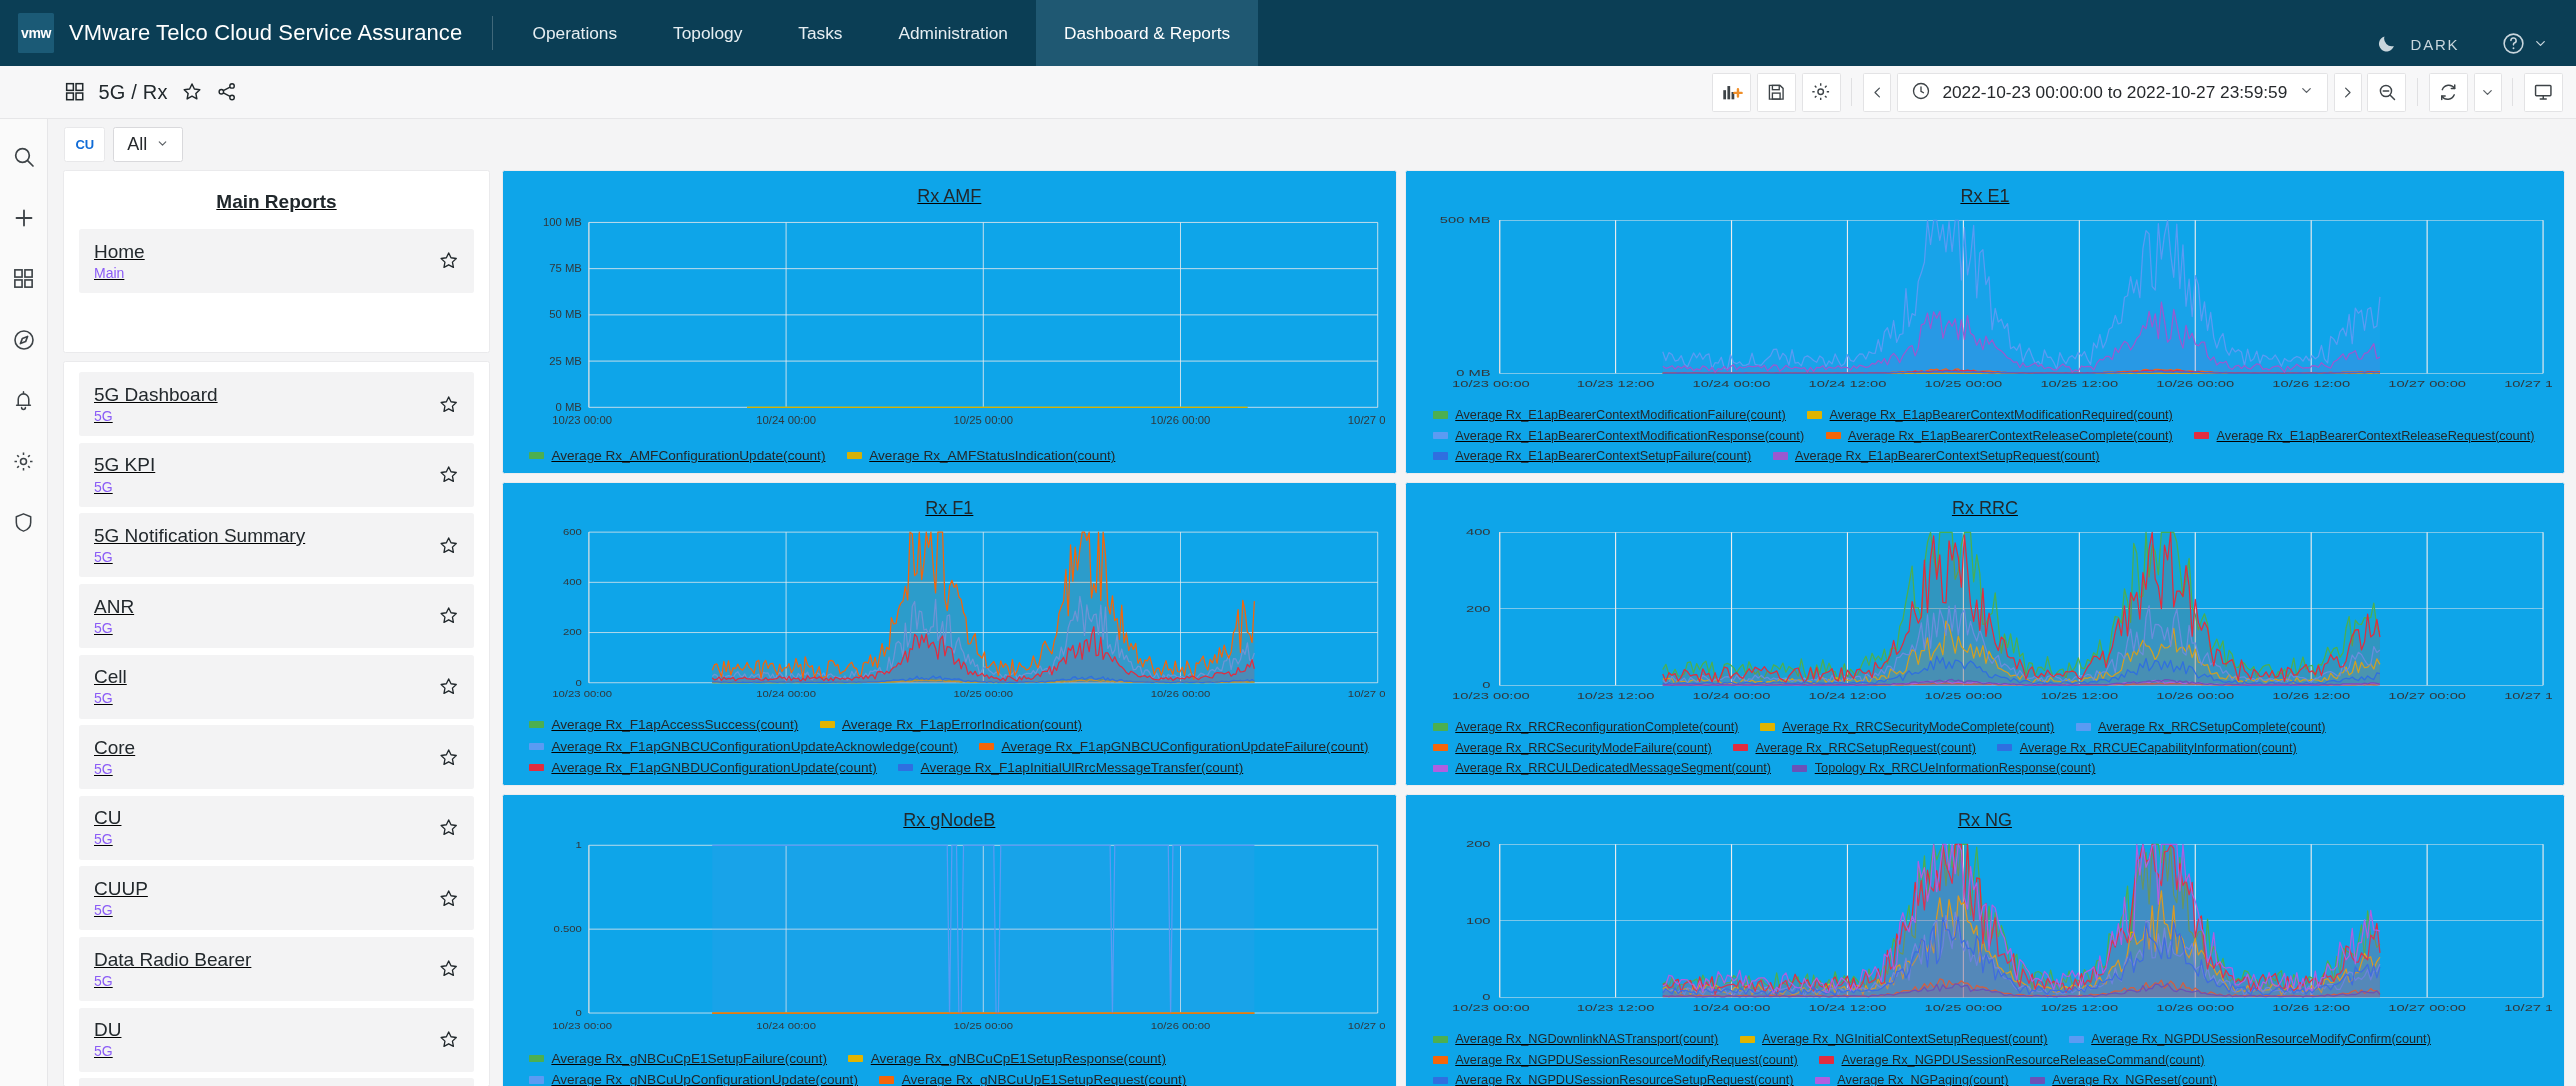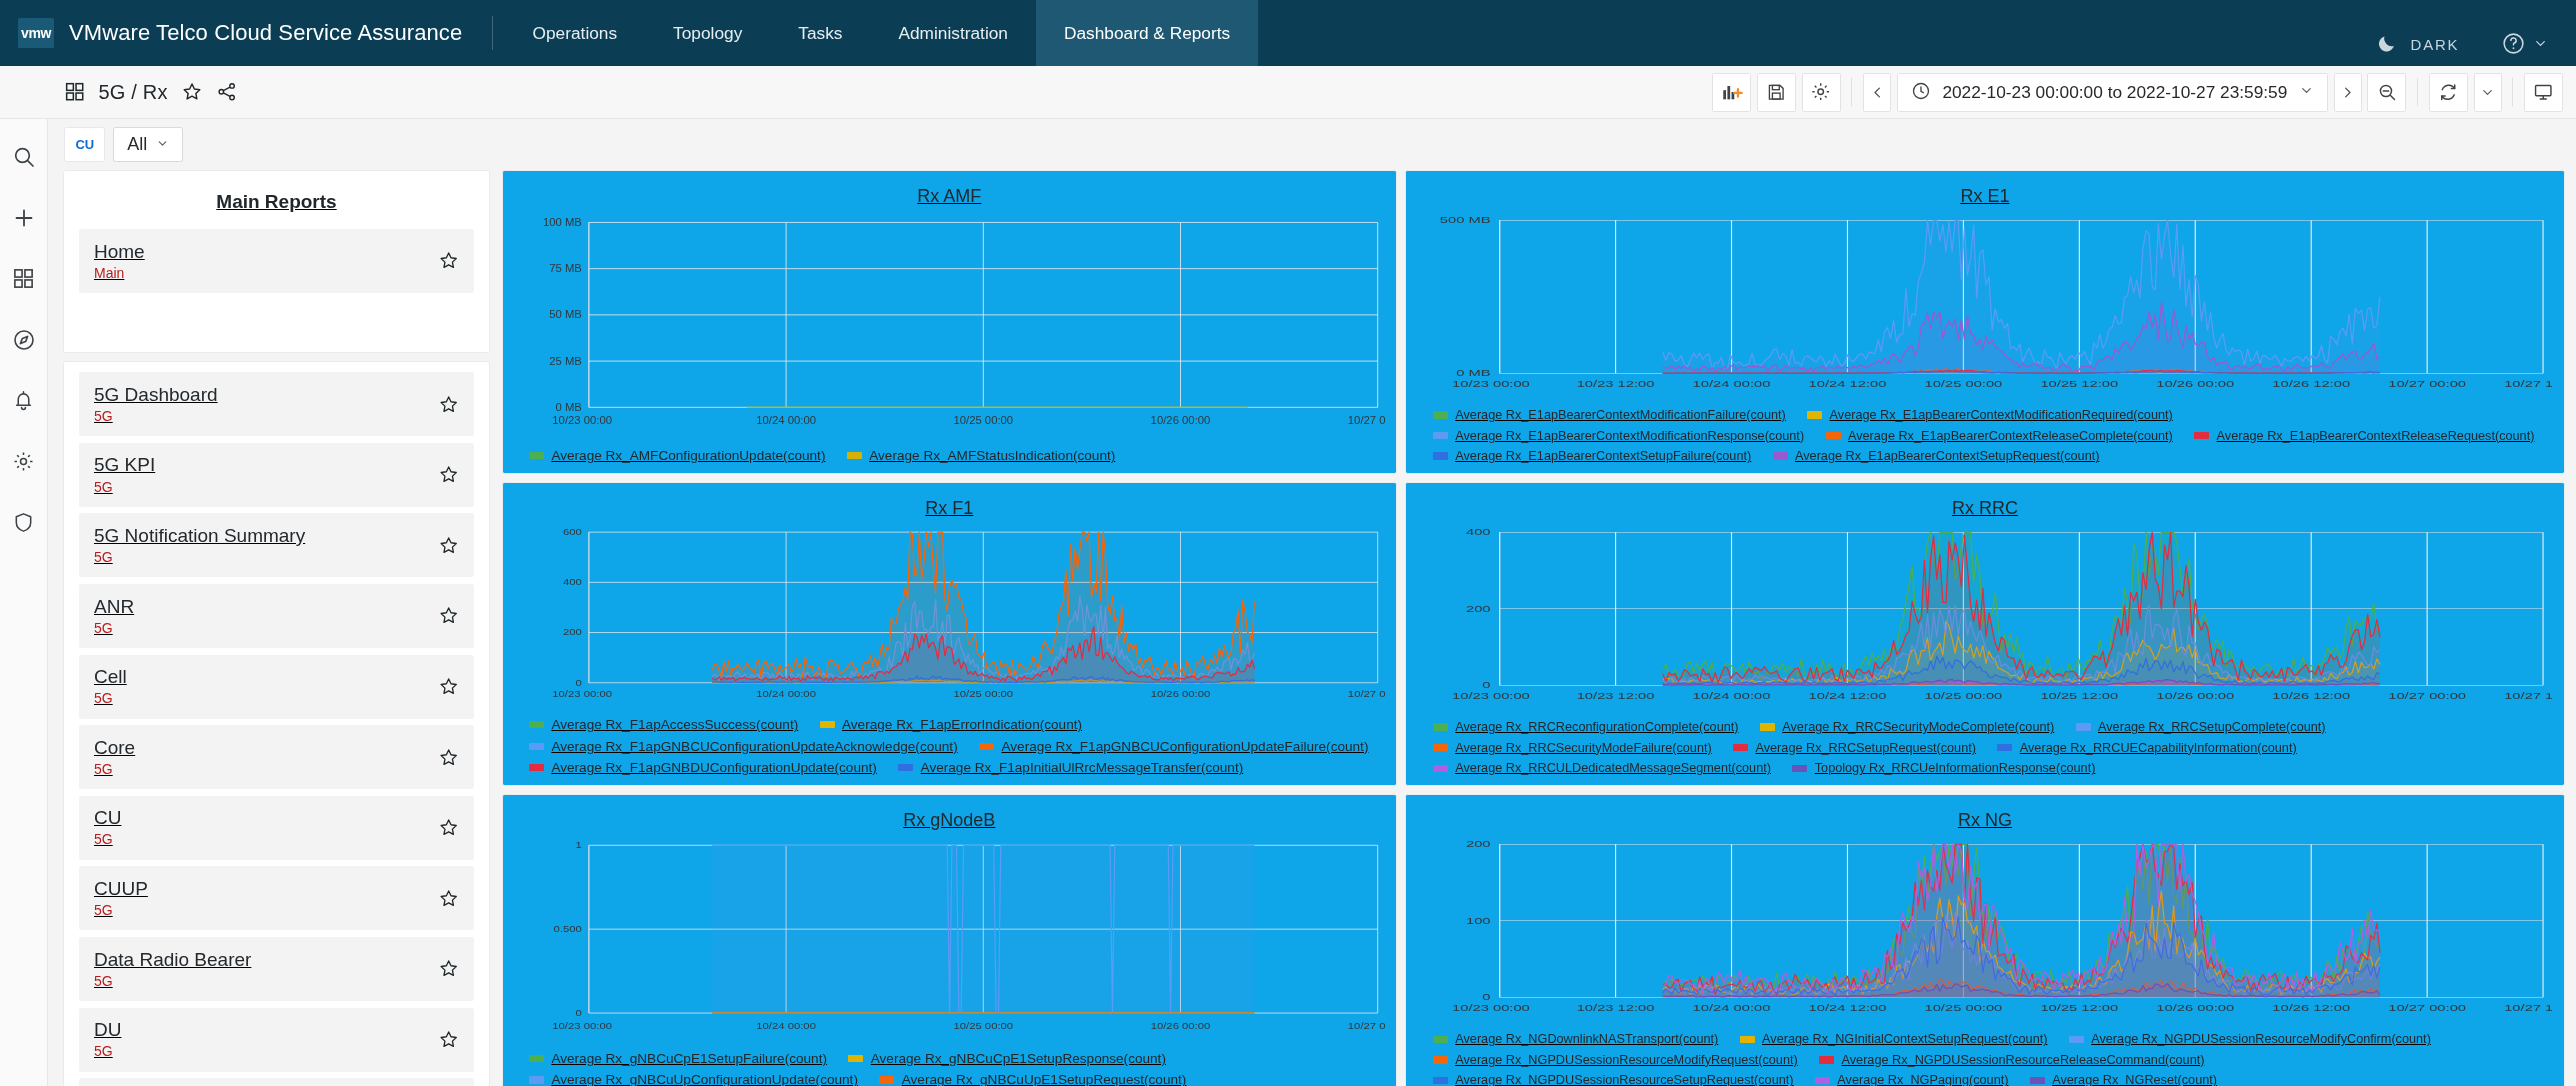--- a/index.html
+++ b/index.html
@@ -13,21 +13,21 @@
 
   
   .topbar {
     height: 66px; flex: 0 0 66px;
     background: #0b3e55;
     display: flex; align-items: stretch;
     color: #ffffff;
   }
   .brand { display: flex; align-items: center; padding-left: 18px; gap: 15px; }
   .vmw-logo {
-    width: 36px; height: 30px; background: #1b5a76;
+    width: 36px; height: 40px; background: #1b5a76;
     display: flex; align-items: center; justify-content: center;
     font-size: 14px; font-weight: 700; letter-spacing: -0.4px; color: #fff;
     border-radius: 1.6px;
   }
   .brand-title { font-size: 22px; font-weight: 400; white-space: nowrap; letter-spacing: 0.1px;}
   .brand-sep { width: 0.8px; background: rgba(255,255,255,.22); margin: 16.4px 0 16.4px 30px; }
   .navtabs { display: flex; align-items: stretch; margin-left: 11.5px; }
   .navtab {
     display: flex; align-items: center; padding: 0 28px;
     font-size: 17.3px; color: #e6eef2; white-space: nowrap; cursor: pointer;
@@ -104,21 +104,21 @@
     padding: 11.5px 15px 21.4px 15px;
   }
   .reports-title { text-align:center; font-size:19px; font-weight:700; color:#21282c; padding: 8.2px 0 16.4px 0;}
   .report-item {
     background:#f3f3f4; border-radius:2.5px;
     height: 64px; margin-bottom: 6.6px;
     display:flex; align-items:center; padding: 0 15px; cursor:pointer;
   }
   .ri-texts { display:flex; flex-direction:column; gap:4.1px; }
   .ri-name { font-size: 19px; color:#23292d; line-height:1.05;}
-  .ri-sub { font-size: 14px; color:#b91c1c; line-height:1.05;}
+  .ri-sub { font-size: 14px; color:#8b5cf6; line-height:1.05;}
   .ri-star { margin-left:auto; cursor:pointer; display:flex; align-items:center;}
   .reports-list {
     background:#ffffff; border:0.8px solid #eaeaec; border-radius:2.5px;
     padding: 10px 15px 8.2px 15px; flex:1; overflow:hidden;
   }
 
   
   .grid { flex:1; display:grid; grid-template-columns: 1.02fr 1.32fr; grid-auto-rows: 304px;
           gap: 8.2px; padding-right: 11.5px; min-width:0; }
   .panel { background:#0ea5e9; border:0.8px solid #ececee; border-radius:2.5px;

